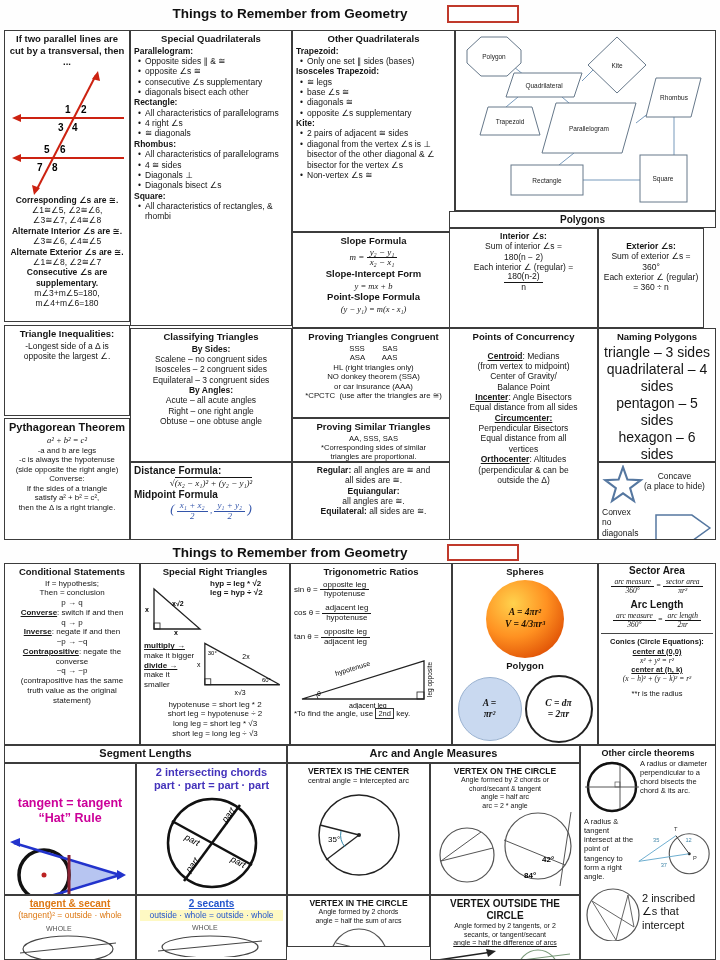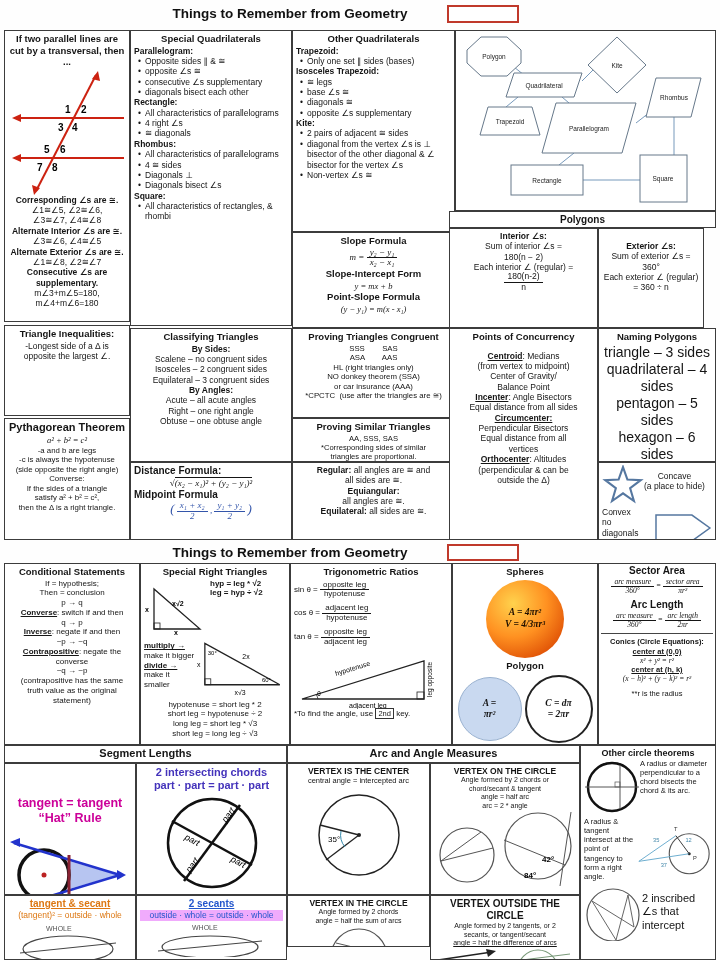--- a/index.html
+++ b/index.html
@@ -19,21 +19,21 @@
   .frac .n{display:block;border-bottom:1px solid #151515;padding:0 3px;}
   .frac .d{display:block;padding:0 3px;}
   .page-title{position:absolute;left:120px;width:340px;text-align:center;
               font-weight:bold;font-size:13.5px;color:#111;}
   .red-box{position:absolute;border:2px solid #c0392b;background:#fff;box-sizing:border-box;}
   .sech{font-weight:bold;font-size:11px;text-align:center;padding-top:1px;}
   .magenta{color:#cc0099;}
   .bluetext{color:#4433bb;}
   .linkblue{color:#2255cc;}
   .orange{color:#dd7711;}
-  .hl-blue{background:#f0abfc;}
+  .hl-blue{background:#fef9c3;}
   .serifit{font-family:"Liberation Serif","DejaVu Serif",serif;font-style:italic;}
   .sphere{width:78px;height:78px;border-radius:50%;margin:2px auto;
           background:radial-gradient(circle at 35% 30%, #ffd24d, #ff9121 45%, #d94400 88%);
           display:flex;flex-direction:column;align-items:center;justify-content:center;
           font-weight:bold;font-size:9.5px;color:#201000;}
   .cir-row{display:flex;justify-content:space-around;align-items:center;margin-top:4px;}
   .cir{border-radius:50%;display:flex;flex-direction:column;align-items:center;justify-content:center;
        font-size:9.5px;font-weight:bold;}
   .cir-a{width:62px;height:62px;background:#c9d9f0;border:1px solid #9ab2d0;}
   .cir-c{width:64px;height:64px;background:#fff;border:2.5px solid #222;}

